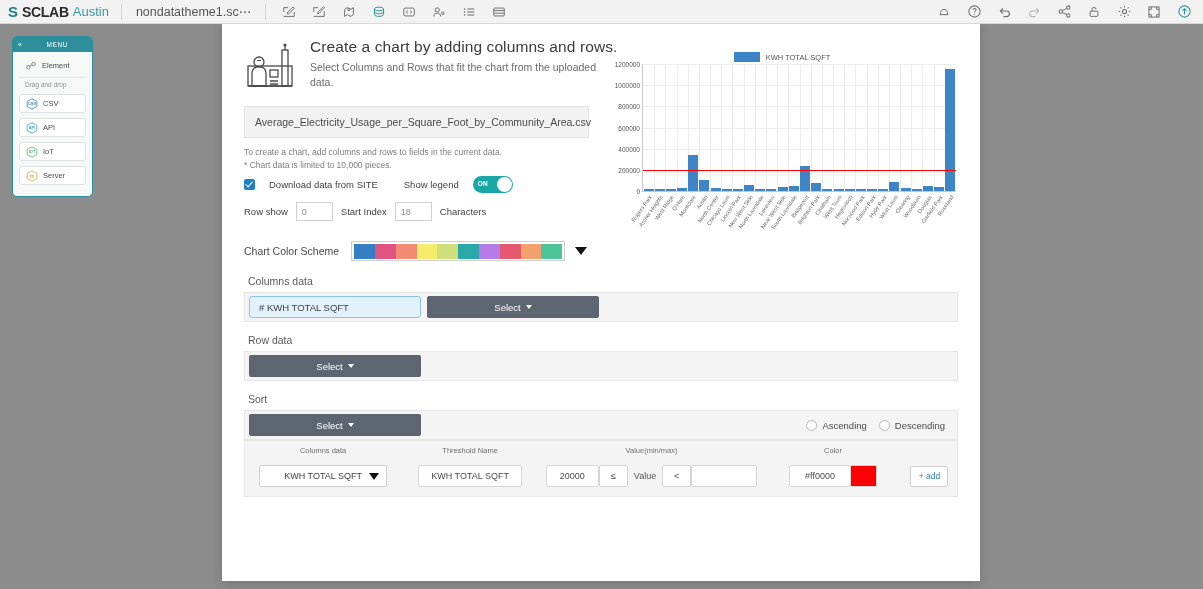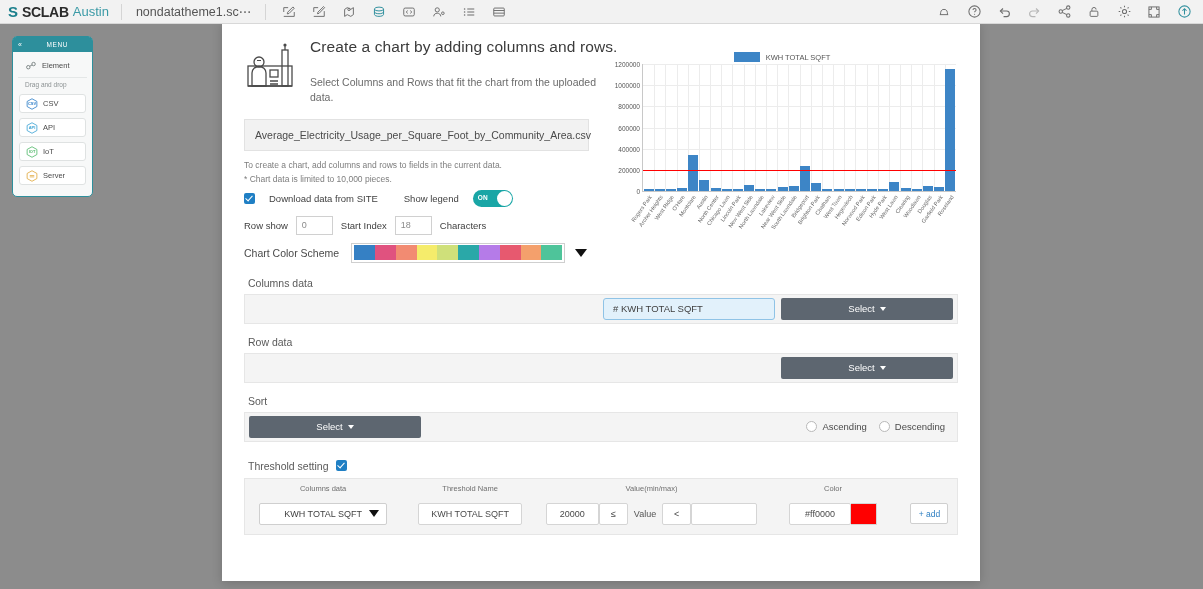--- a/index.html
+++ b/index.html
@@ -61,21 +61,21 @@
   
   .modal{
     position:absolute; left:222px; top:22px; width:758px; height:559px;
     background:#ffffff; z-index:25; box-shadow:0 2px 10px rgba(0,0,0,.18);
     display:flex; flex-direction:column;
   }
   .modal-body{ flex:1; padding:16px 22px 0 22px; position:relative; }
 
   .hdr{ display:flex; gap:14px; }
   .hdr-icon{ width:52px; height:52px; flex:none; margin-top:2px;}
-  .hdr-txt h1{ margin:0 0 19px; font-size:15.5px; font-weight:400; color:#3b3b3b; letter-spacing:.1px;}
+  .hdr-txt h1{ margin:0 0 4px; font-size:15.5px; font-weight:400; color:#3b3b3b; letter-spacing:.1px;}
   .hdr-txt p{ margin:0; font-size:10.5px; color:#6b6b6b; line-height:1.45; max-width:300px;}
 
   .filebox{
     margin-top:14px; width:345px; height:32px; background:#f2f2f2; border:1px solid #e2e2e2;
     display:flex; align-items:center; padding-left:10px; font-size:10.5px; color:#4a4a4a;
   }
   .note{ margin-top:8px; font-size:8.5px; color:#7d7d7d; line-height:1.55; }
 
   .optrow{ display:flex; align-items:center; gap:14px; margin-top:4px; }
   .chk{
@@ -89,21 +89,21 @@
   .toggle{
     width:40px; height:17px; border-radius:9px; background:#19a6a6; position:relative; flex:none;
   }
   .toggle .on{ position:absolute; left:5px; top:4px; font-size:6.5px; color:#fff; font-weight:bold; letter-spacing:.3px;}
   .toggle .knob{ position:absolute; right:1px; top:1px; width:15px; height:15px; border-radius:50%; background:#fff;}
 
   .rowshow{ display:flex; align-items:center; gap:8px; margin-top:9px; font-size:9.5px; color:#3f3f3f;}
   .minput{ width:37px; height:19px; border:1px solid #d0d0d0; background:#fff; font-size:9px; color:#8a8a8a;
            display:flex; align-items:center; padding-left:5px; }
 
-  .schemerow{ display:flex; align-items:center; gap:12px; margin-top:8px;}
+  .schemerow{ display:flex; align-items:center; gap:12px; margin-top:20px;}
   .scheme-lbl{ font-size:10.5px; color:#4a4a4a;}
   .scheme-box{ width:214px; height:20px; border:1px solid #cfcfcf; background:#fff; display:flex; align-items:center; padding:2px;}
   .swatches{ display:flex; flex:1; height:15px;}
   .swatches i{ flex:1; display:block;}
   .caret-blk{ margin-left:10px; width:0;height:0;border-left:6px solid transparent;border-right:6px solid transparent;border-top:8px solid #111;}
 
   
   .chartwrap{ position:absolute; right:18px; top:28px; width:360px; height:175px;}
   .legend{ display:flex; align-items:center; justify-content:center; gap:6px; font-size:7.5px; color:#555; height:14px;}
   .legend .sw{ width:26px; height:10px; background:#3d85c6;}
@@ -115,21 +115,21 @@
   .bars i{ flex:1; background:#3d85c6; margin:0 0.6px; display:block;}
   .threshold{ position:absolute; left:0; right:0; height:1px; background:#ff2b2b;}
   .xlabels{ position:relative; margin-left:40px; margin-right:6px; height:33px; }
   .xlabels span{
     position:absolute; top:2px; font-size:5.6px; color:#6a6a6a; white-space:nowrap;
     transform-origin:left top; transform:rotate(-55deg) translateX(-100%);
   }
 
   
   .sect-lbl{ font-size:10.5px; color:#5a5a5a; margin:0 0 5px 4px;}
-  .fieldbar{ background:#f4f4f4; border:1px solid #e6e6e6; height:30px; display:flex; align-items:center; padding:0 4px; gap:6px;justify-content:flex-end;}
+  .fieldbar{ background:#f4f4f4; border:1px solid #e6e6e6; height:30px; display:flex; align-items:center; padding:0 4px; gap:6px;}
   .tokenbox{ height:22px; border-radius:3px; display:flex; align-items:center; padding:0 9px; font-size:9.5px;}
   .token-col{ width:172px; background:#e2f1fb; border:1px solid #8fc3e6; color:#3f3f3f;}
   .token-row{ width:172px; background:#f1f7dd; border:1px solid #b7cf72; color:#3f3f3f;}
   .selbtn{ background:#5d6670; color:#fff; height:22px; width:172px; display:flex; align-items:center; justify-content:center;
            font-size:9.5px; gap:5px; border-radius:2px;}
   .caret-wht{ width:0;height:0;border-left:3.5px solid transparent;border-right:3.5px solid transparent;border-top:4.5px solid #fff;}
   .radio-area{ margin-left:auto; display:flex; align-items:center; gap:12px; padding-right:8px;}
   .rad{ display:flex; align-items:center; gap:5px; font-size:9.5px; color:#4a4a4a;}
   .rad .circ{ width:11px;height:11px;border:1px solid #b9b9b9;border-radius:50%; background:#fff;}
 
@@ -562,24 +562,20 @@
             <span>Ascending</span>
           </span>
           <span class="rad">
             <span class="circ"></span>
             <span>Descending</span>
           </span>
         </span>
       </div>
     </div>
 
-    <div class="thr-head">
-      <span class="thr-lbl">Threshold setting</span>
-      <span class="chk"></span>
-    </div>
 
     <div class="thr-table">
       <div class="thr-hdr">
         <div class="c1">Columns data</div>
         <div class="c2">Threshold Name</div>
         <div class="c3">Value(min/max)</div>
         <div class="c4">Color</div>
         <div class="c5"></div>
       </div>
       <div class="thr-row">

